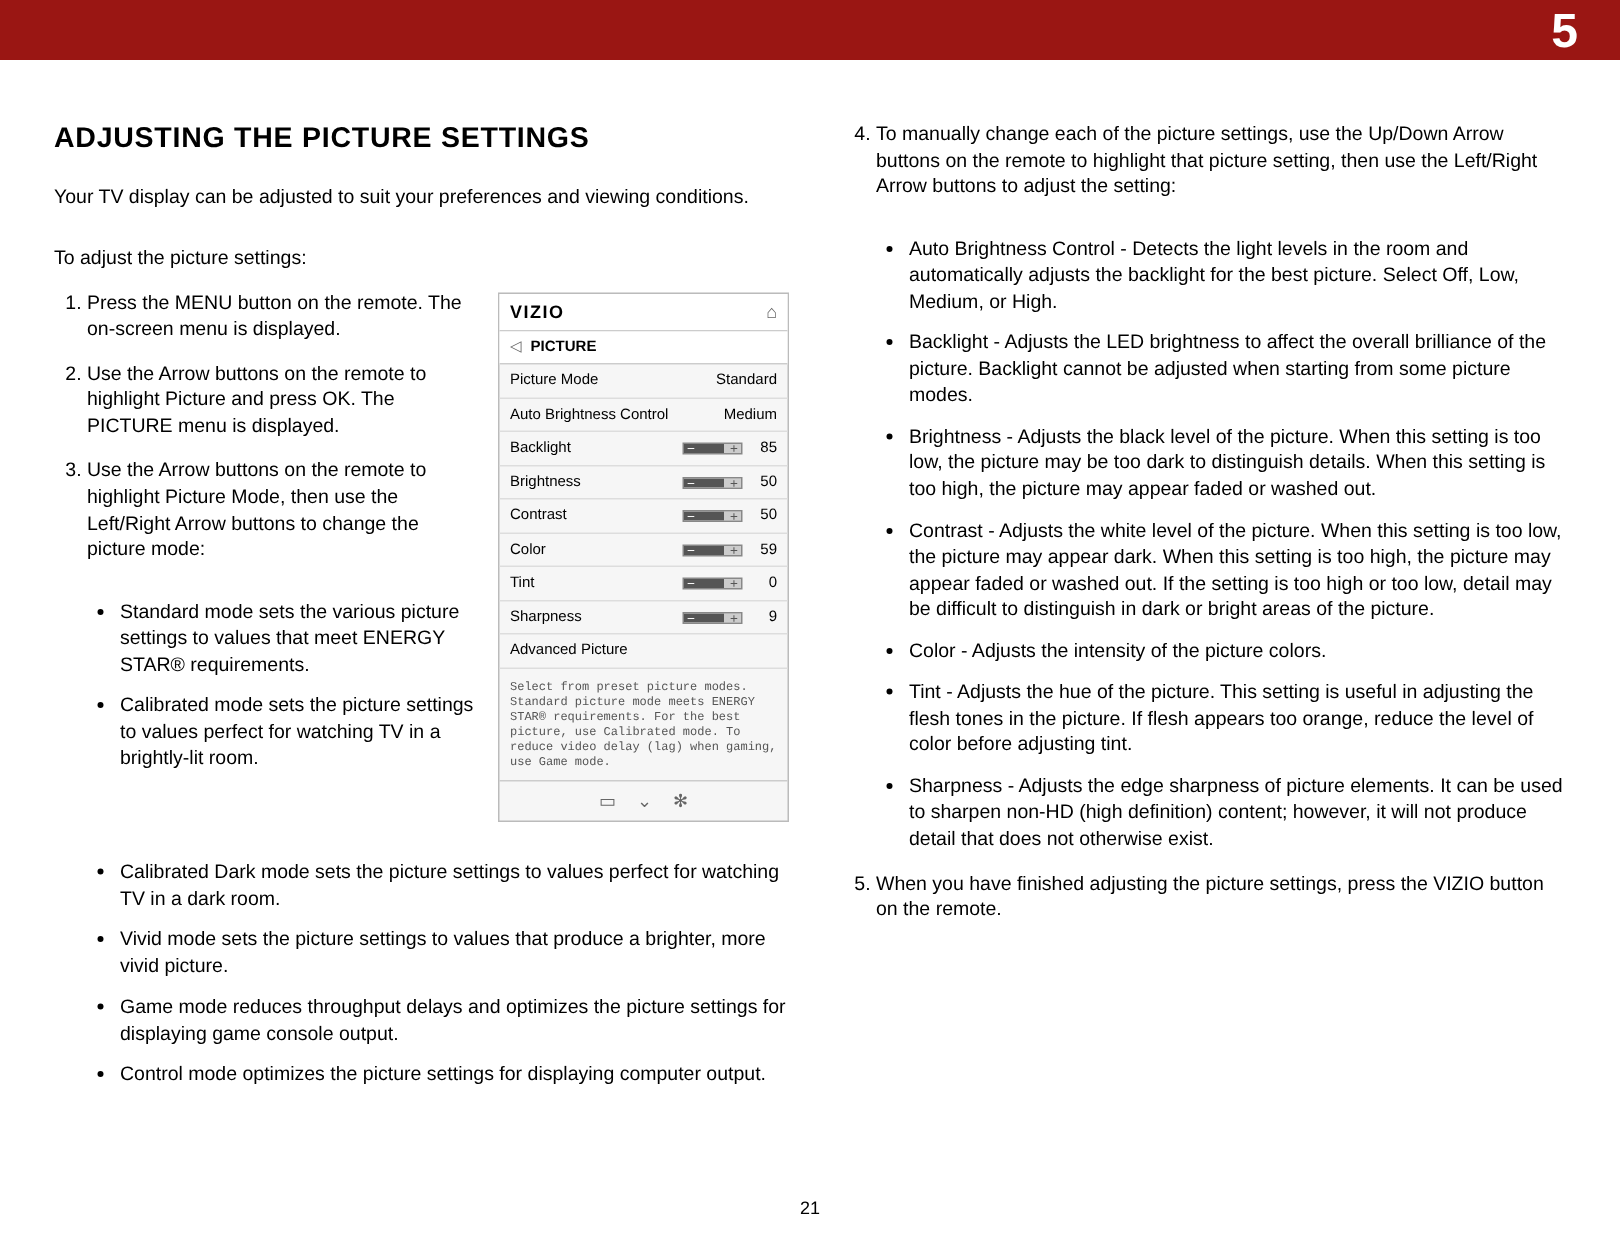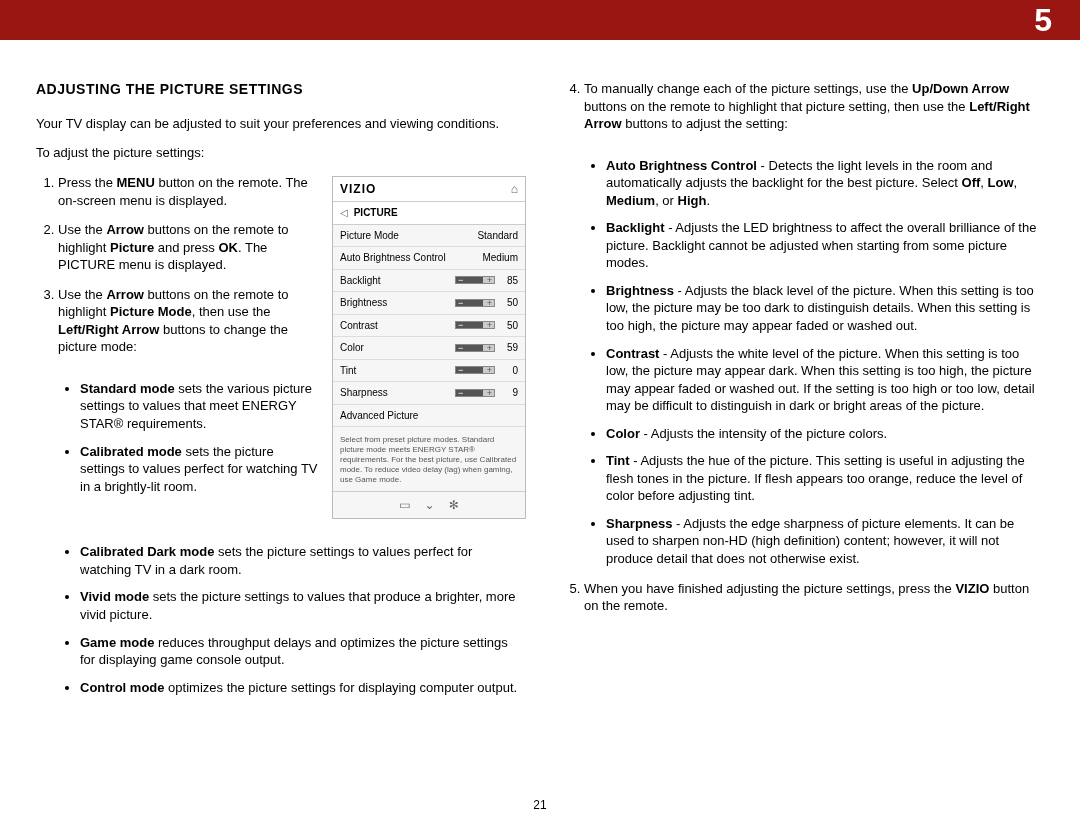--- a/index.html
+++ b/index.html
@@ -1,44 +1,44 @@
 <!DOCTYPE html>
 <html><head>
   <meta charset="utf-8">
   <style>
     * { box-sizing: border-box; margin: 0; padding: 0; }
     body { font-family: "Helvetica Neue", Arial, sans-serif; width: 1080px; height: 834px; background: #fff; color: #000; position: relative; }
     .header { height: 40px; background: #9a1613; display: flex; justify-content: flex-end; align-items: center; padding-right: 28px; }
     .chapnum { color: #fff; font-size: 32px; font-weight: 700; }
     .content { padding: 40px 36px 0 36px; display: flex; gap: 36px; }
     .col { width: 490px; font-size: 13px; line-height: 1.35; }
-    h2 { font-size: 14px; font-weight: 800; letter-spacing: 0.5px; text-transform: uppercase; margin-bottom: 16px; }
-    .intro { text-align: justify; margin-bottom: 12px; }
+    h2 { font-size: 19px; font-weight: 800; letter-spacing: 0.5px; text-transform: uppercase; margin-bottom: 16px; }
+    .intro { text-align: justify; margin-bottom: 24px; }
     .lead { margin-bottom: 12px; }
     .num-list { list-style: decimal; padding-left: 22px; }
     .num-list > li { margin-bottom: 12px; }
     .bul-list { list-style: disc; padding-left: 22px; margin-top: 24px; }
     .bul-list > li { margin-bottom: 10px; }
-    b { font-weight: 700; }
+    b { font-weight: 400; }
     .left-top { display: flex; gap: 14px; align-items: flex-start; }
     .left-text { flex: 1; }
     .menu { width: 200px; border: 1px solid #bbb; background: #f6f6f6; font-size: 10px; margin-top: 2px; }
     .menu-head { display: flex; justify-content: space-between; align-items: center; padding: 4px 7px; border-bottom: 1px solid #ccc; background: #fff; }
     .vizio { font-weight: 700; letter-spacing: 1px; font-size: 12px; }
     .home-icon { font-size: 12px; color: #666; }
     .menu-sub { display: flex; align-items: center; gap: 6px; padding: 4px 7px; border-bottom: 1px solid #ccc; background: #fff; }
     .back-icon { color: #666; font-size: 10px; }
     .menu-sub span.t { font-weight: 600; font-size: 10px; }
     .menu-row { display: flex; justify-content: space-between; align-items: center; padding: 4px 7px; border-bottom: 1px solid #ddd; }
     .slider { width: 40px; height: 8px; background: linear-gradient(to right,#555 0%, #555 70%, #ccc 70%, #ccc 100%); border: 1px solid #888; position: relative; }
     .slider::before { content: "−"; position: absolute; left: 2px; top: -3px; color: #fff; font-size: 9px; }
     .slider::after { content: "+"; position: absolute; right: 2px; top: -3px; color: #555; font-size: 9px; }
     .menu-row .val { margin-left: 5px; width: 18px; text-align: right; }
     .menu-row .right { display: flex; align-items: center; }
-    .menu-help { padding: 8px 7px 6px; font-size: 8px; line-height: 1.25; color: #555; }
+    .menu-help { padding: 8px 7px 6px; font-size: 8px; line-height: 1.25; color: #555; font-family: Liberation Mono, monospace; }
     .menu-footer { display: flex; justify-content: center; gap: 14px; padding: 5px 0; border-top: 1px solid #ccc; color: #666; }
     .menu-footer span { font-size: 12px; }
     .pagenum { position: absolute; bottom: 22px; width: 100%; text-align: center; font-size: 12px; }
     .li1-text { width: 260px; }
   </style>
 </head>
 <body>
 
 <div class="header">
   <div class="chapnum">5</div>

